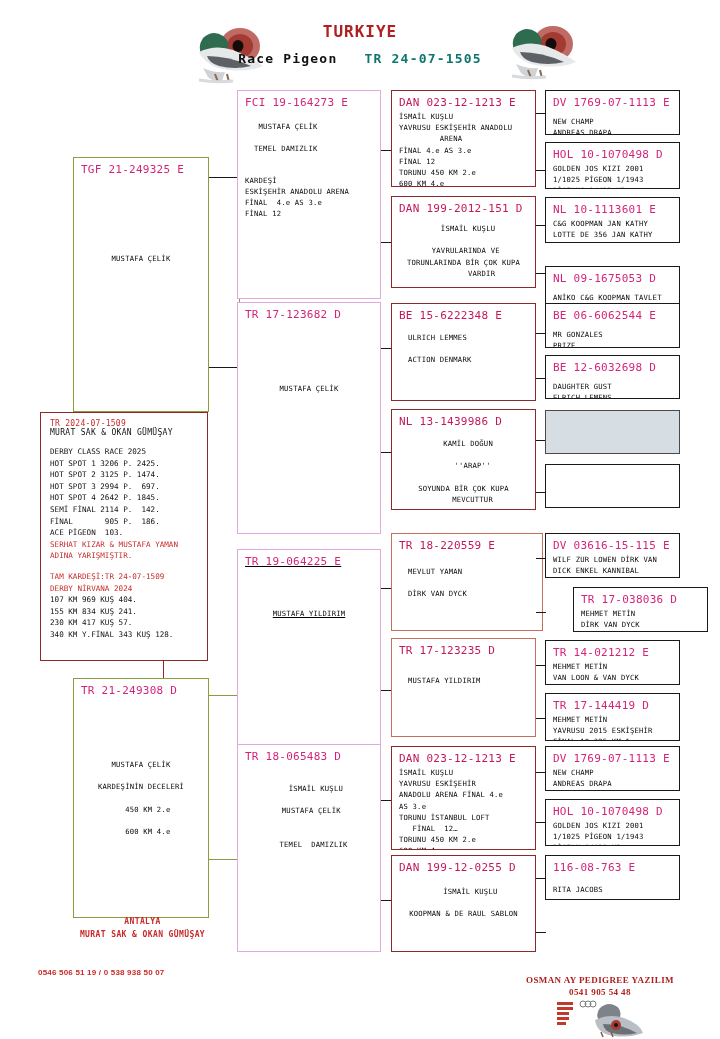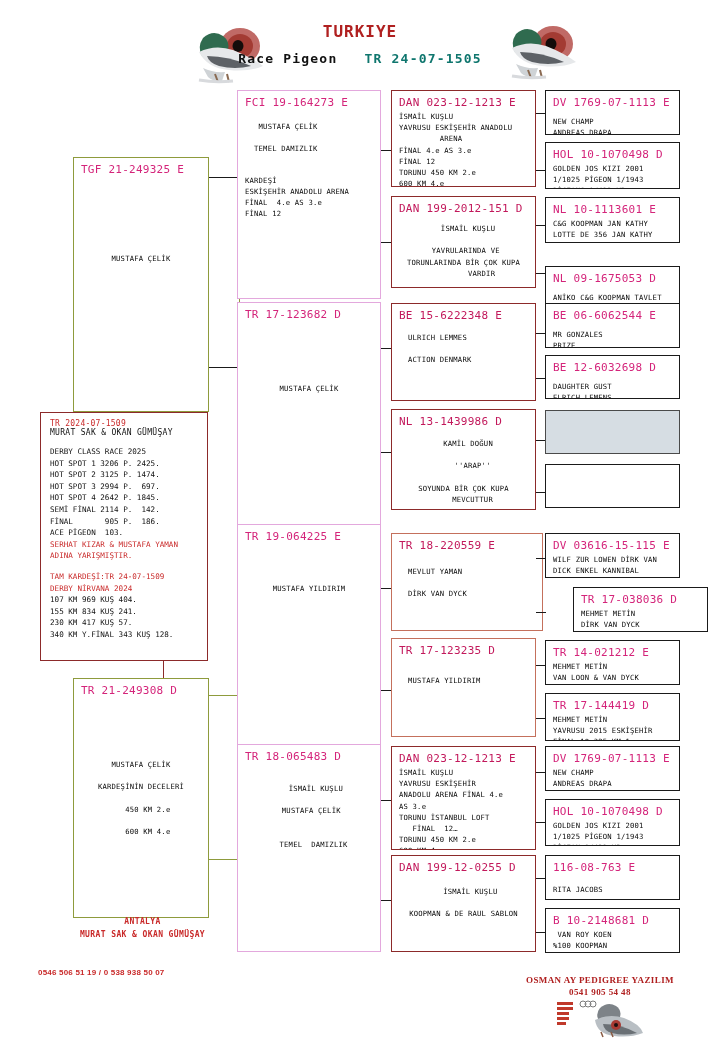--- a/index.html
+++ b/index.html
@@ -223,21 +223,21 @@
 ESKİŞEHİR ANADOLU ARENA
 FİNAL  4.e AS 3.e
 FİNAL 12</div>
   </div>
 
   <div class="box b-pink" style="left:237px; top:302px; width:144px; height:232px;">
     <span class="ring">TR 17-123682 D</span>
     <div class="body ctr" style="padding-top:60px;">MUSTAFA ÇELİK</div>
   </div>
 
-  <div class="box b-pink" style="left:237px; top:524px; width:144px; height:240px;">
+  <div class="box b-pink" style="left:237px; top:549px; width:144px; height:240px;text-decoration:underline;">
     <span class="ring">TR 19-064225 E</span>
     <div class="body ctr" style="padding-top:38px;">MUSTAFA YILDIRIM</div>
   </div>
 
   <div class="box b-pink" style="left:237px; top:744px; width:144px; height:208px;">
     <span class="ring">TR 18-065483 D</span>
     <div class="body ctr" style="padding-top:18px;">   İSMAİL KUŞLU
 
  MUSTAFA ÇELİK
 
@@ -413,26 +413,20 @@
   <div class="box b-black" style="left:545px; top:799px; width:135px; height:47px;">
     <span class="ring">HOL 10-1070498 D</span>
     <div class="body">GOLDEN JOS KIZI 2001
 1/1025 PİGEON 1/1943
 PİGEON 1/423 VB</div>
   </div>
   <div class="box b-black" style="left:545px; top:855px; width:135px; height:45px;">
     <span class="ring">116-08-763 E</span>
     <div class="body" style="padding-top:8px;">RITA JACOBS</div>
   </div>
-  <div class="box b-black" style="left:545px; top:908px; width:135px; height:45px;">
-    <span class="ring">B 10-2148681 D</span>
-    <div class="body"> VAN ROY KOEN
-%100 KOOPMAN
-DROMER 2008 SUPERBREEDER</div>
-  </div>
 
   <div class="phone">0546  506  51  19 / 0 538 938 50 07</div>
   <div class="brand">
     <span>OSMAN AY PEDIGREE   YAZILIM</span><br>
     <span>0541 905 54 48</span>
   </div>
   <svg class="brand-logo" viewBox="0 0 90 40">
     <rect x="2" y="4" width="16" height="3" fill="#c0392b"></rect>
     <rect x="2" y="9" width="16" height="3" fill="#c0392b"></rect>
     <rect x="2" y="14" width="12" height="3" fill="#c0392b"></rect>

